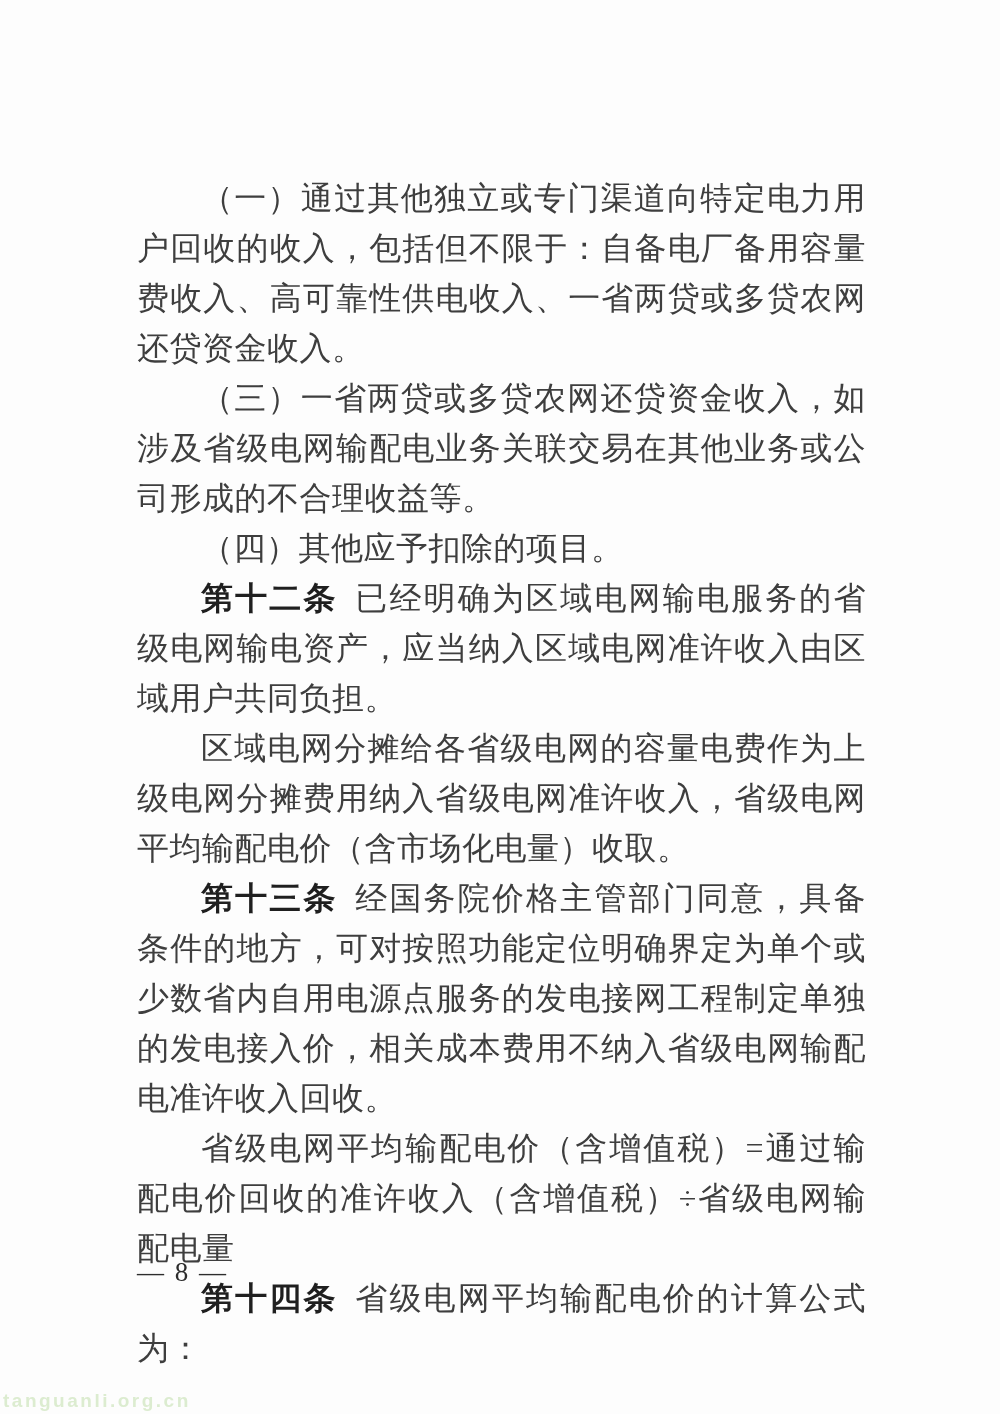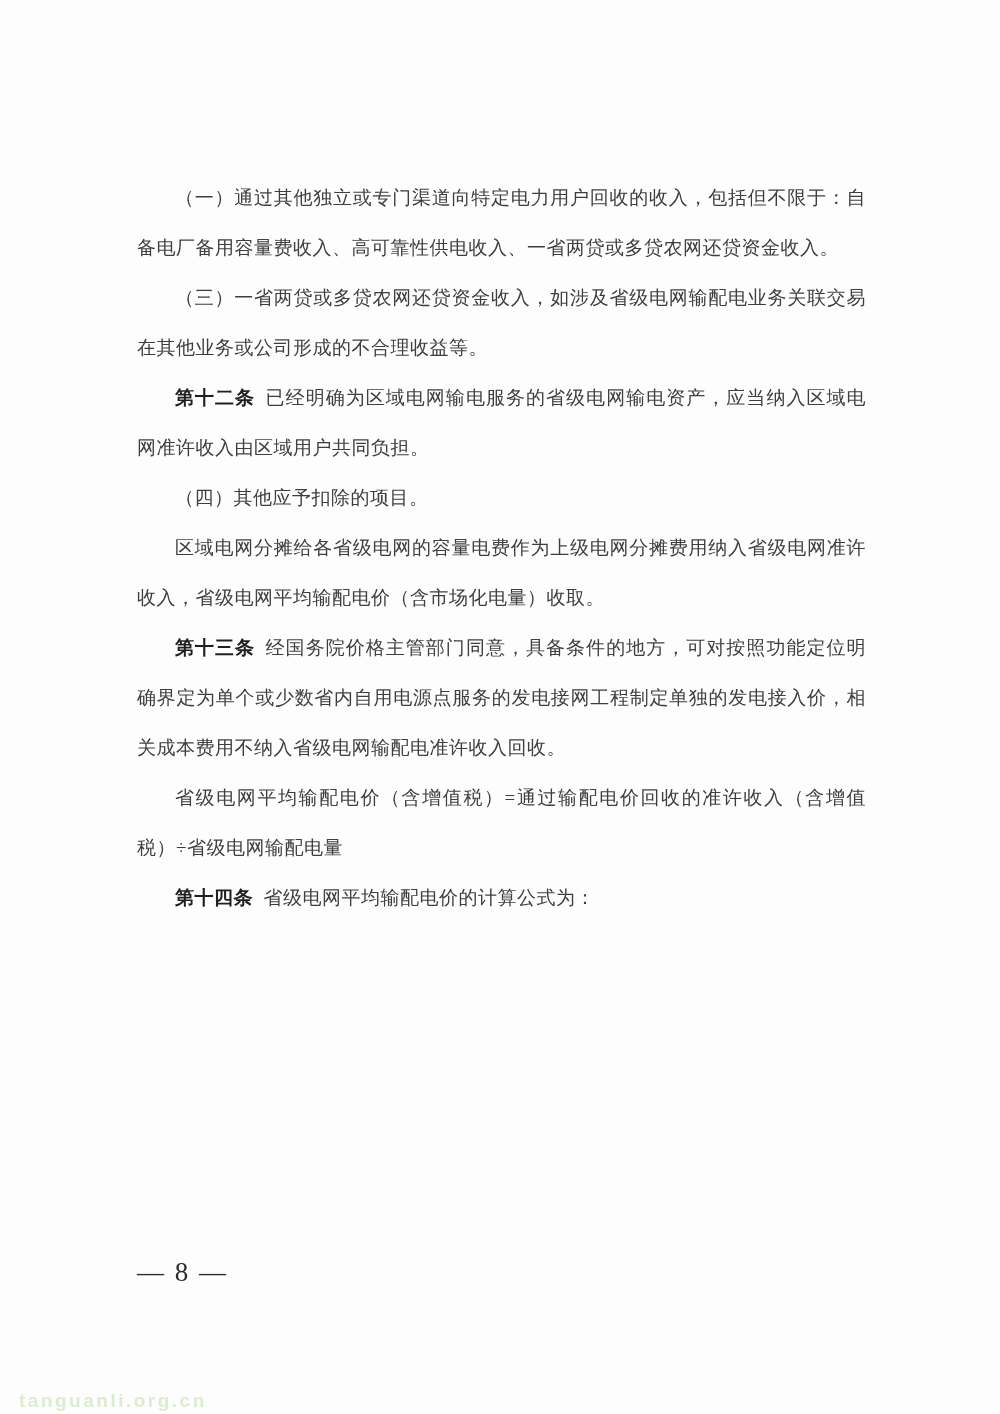--- a/index.html
+++ b/index.html
@@ -17,21 +17,21 @@
     color: #3e3e3e;
   }
   .content {
     position: absolute;
     left: 137px;
     top: 173px;
     width: 729px;
   }
   .body-par {
     margin: 0;
-    font-size: 19px;
+    font-size: 32px;
     line-height: 50px;
     text-align: justify;
     text-justify: inter-character;
     letter-spacing: 0.5px;
     color: #3e3e3e;
   }
   .indent {
     text-indent: 2em;
   }
   .article-label {
@@ -54,44 +54,44 @@
     position: absolute;
     left: 137px;
     top: 1256px;
     font-size: 27px;
     line-height: 32px;
     color: #2d2d2d;
     letter-spacing: 2px;
   }
   .watermark {
     position: absolute;
-    left: 19px;
+    left: 3px;
     bottom: 2px;
     font-family: "Liberation Sans", "DejaVu Sans", sans-serif;
     font-weight: bold;
     font-size: 19px;
     letter-spacing: 2.5px;
     color: #dcecd0;
     user-select: none;
   }
 </style>
 </head>
 <body>
 
 <div class="page">
   <div class="content">
 
     <p class="body-par indent">（一）通过其他独立或专门渠道向特定电力用户回收的收入，包括但不限于：自备电厂备用容量费收入、高可靠性供电收入、一省两贷或多贷农网还贷资金收入。</p>
 
 
     <p class="body-par indent">（三）一省两贷或多贷农网还贷资金收入，如涉及省级电网输配电业务关联交易在其他业务或公司形成的不合理收益等。</p>
 
+    <p class="body-par indent">（四）其他应予扣除的项目。</p>
+
     <p class="body-par indent"><span class="article-label">第十二条</span><span>已经明确为区域电网输电服务的省级电网输电资产，应当纳入区域电网准许收入由区域用户共同负担。</span></p>
-
-    <p class="body-par indent">（四）其他应予扣除的项目。</p>
 
     <p class="body-par indent">区域电网分摊给各省级电网的容量电费作为上级电网分摊费用纳入省级电网准许收入，省级电网平均输配电价（含市场化电量）收取。</p>
 
     <p class="body-par indent"><span class="article-label">第十三条</span><span>经国务院价格主管部门同意，具备条件的地方，可对按照功能定位明确界定为单个或少数省内自用电源点服务的发电接网工程制定单独的发电接入价，相关成本费用不纳入省级电网输配电准许收入回收。</span></p>
 
 
     <p class="body-par indent">省级电网平均输配电价（含增值税）=通过输配电价回收的准许收入（含增值税）÷省级电网输配电量</p>
 
     <p class="body-par indent"><span class="article-label">第十四条</span><span>省级电网平均输配电价的计算公式为：</span></p>
 

